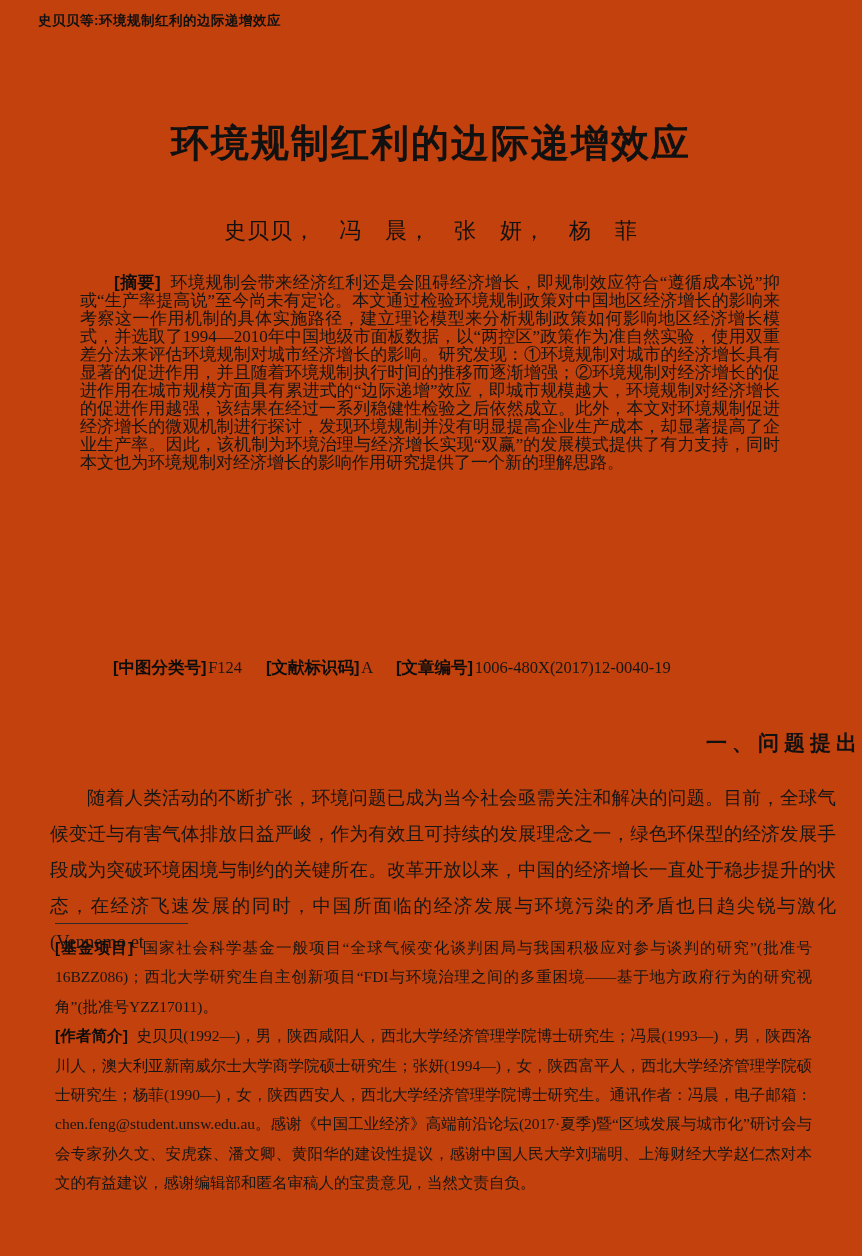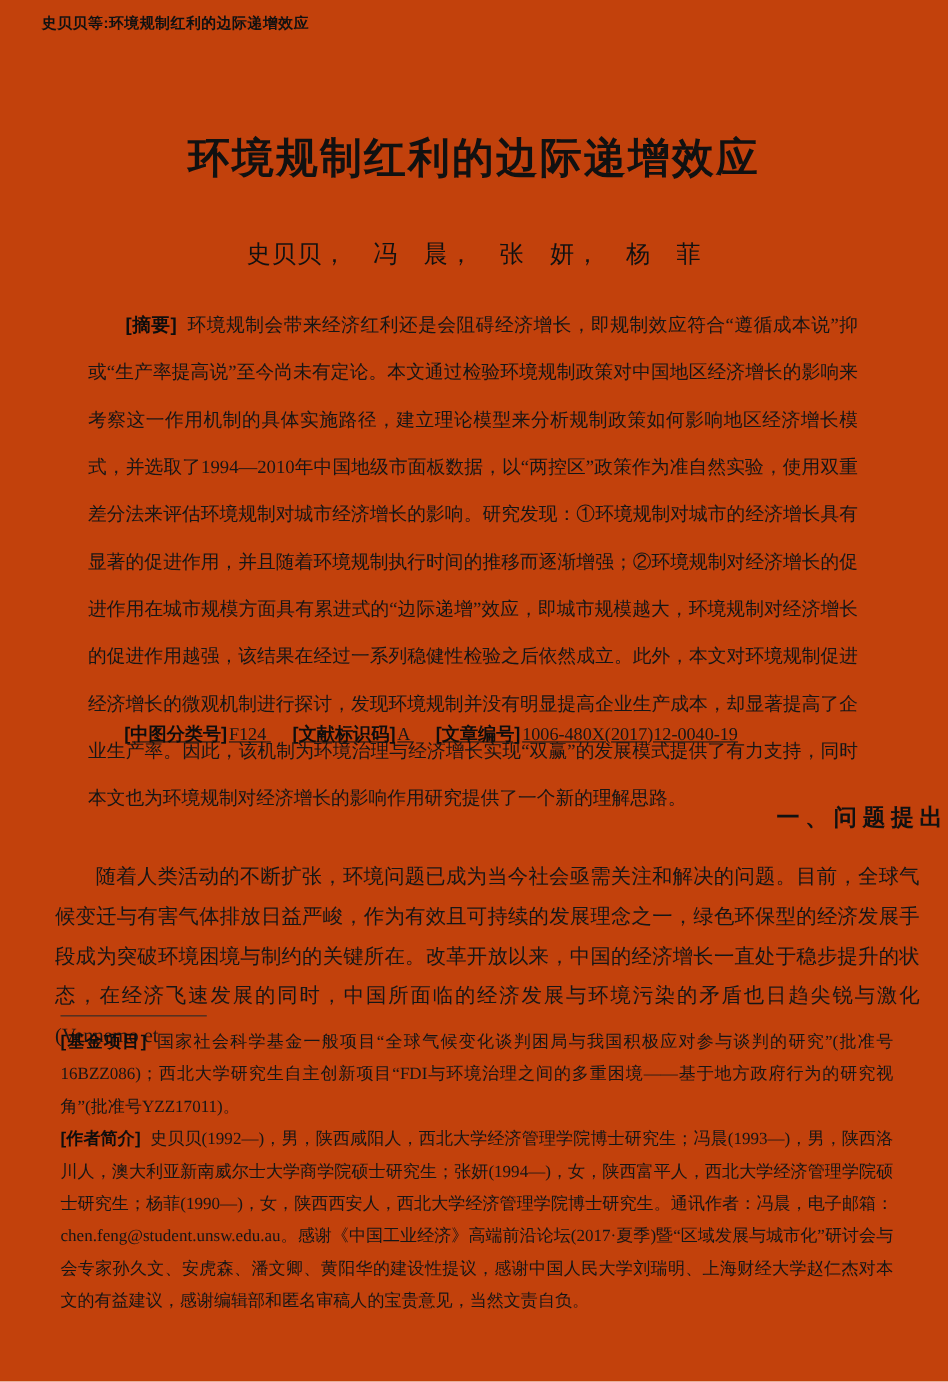--- a/index.html
+++ b/index.html
@@ -49,21 +49,21 @@
     letter-spacing: 1px;
     color: #111;
   }
   .abstract {
     position: absolute;
     top: 274px;
     left: 80px;
     width: 700px;
     margin: 0;
     font-size: 17px;
-    line-height: 43px;
+    line-height: 18px;
     text-align: justify;
     text-indent: 2em;
     color: #161616;
   }
   .hei-label {
     font-family: "Liberation Sans", sans-serif;
     font-weight: bold;
     margin-right: 0.55em;
     color: #0d0d0d;
   }
@@ -80,21 +80,20 @@
   .classification {
     position: absolute;
     top: 657px;
     left: 80px;
     width: 720px;
     margin: 0;
     font-size: 16.5px;
     text-indent: 2em;
     white-space: nowrap;
     color: #161616;
-    text-decoration: underline;
   }
   .classification .pair { margin-right: 1.2em; }
   .classification .hei-label { margin-right: 0.1em; }
   .section-heading {
     position: absolute;
     top: 729px;
     left: 0;
     width: 100%;
     margin: 0;
     text-align: right;

